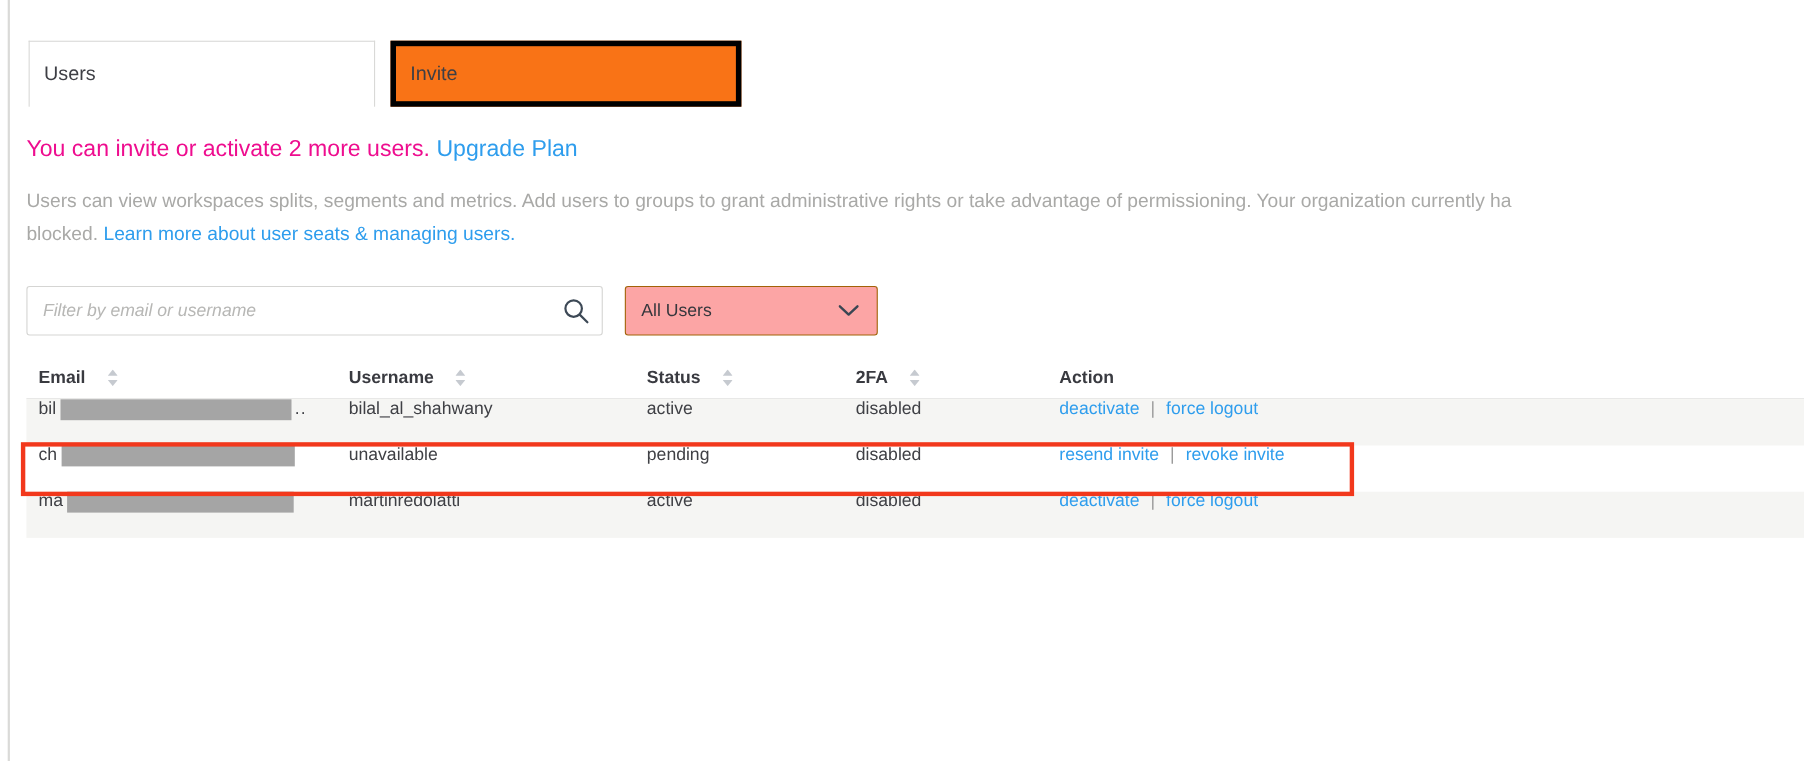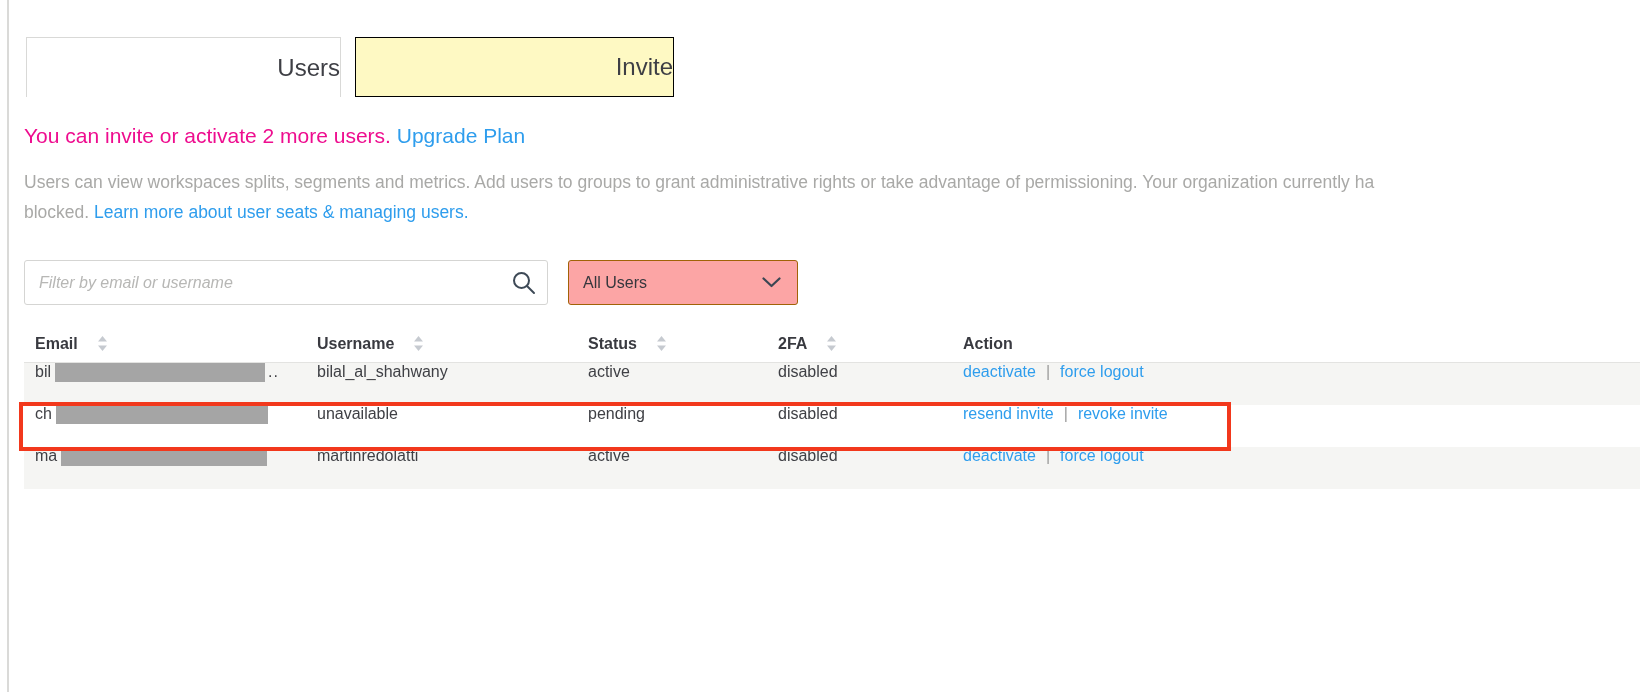--- a/index.html
+++ b/index.html
@@ -14,34 +14,33 @@
 
   .left-rule {
     position: absolute; left: 7px; top: 0; width: 2px; height: 692px;
     background: #dadad8;
   }
 
   
   .tab {
     position: absolute; top: 37px; height: 60px;
     display: flex; align-items: center;
-    font-size: 24px; color: #3e3f45;
+    font-size: 18px; color: #3e3f45;
     padding-left: 13px;
     cursor: pointer;
-    justify-content: flex-end;
   }
   .tab-users {
     left: 26px; width: 315px;
     background: #ffffff;
     border: 1px solid #d9d9d7; border-bottom: none;
   }
   .tab-invite {
     left: 355px; width: 319px;
-    background: #fef9c3;
-    border: 1px solid #000000;
+    background: #f97316;
+    border: 5px solid #000000;
   }
 
   
   .banner {
     position: absolute; left: 24px; top: 124px;
     font-size: 21px; white-space: nowrap;
   }
   .banner .warn { color: #ee0d8f; }
   a.link { color: #2e9ded; text-decoration: none; cursor: pointer; }
 

